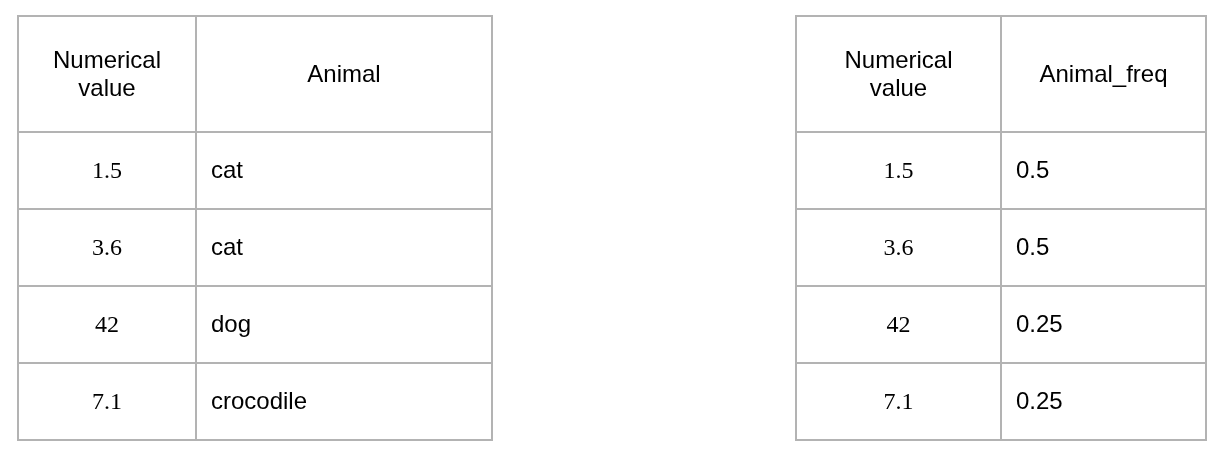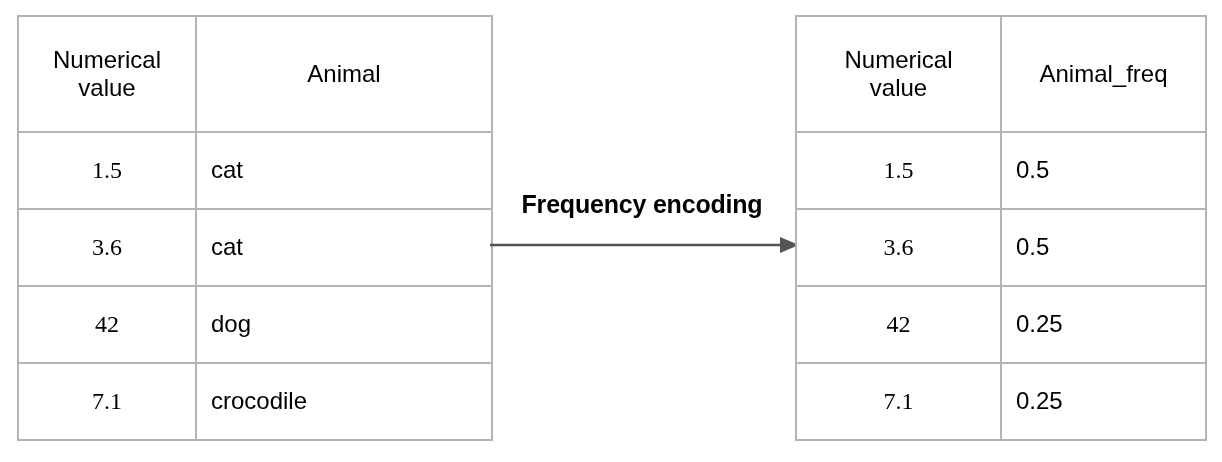--- a/index.html
+++ b/index.html
@@ -126,27 +126,20 @@
         <td class="num-cell">42</td>
         <td class="txt-cell">dog</td>
       </tr>
       <tr class="body-row">
         <td class="num-cell">7.1</td>
         <td class="txt-cell">crocodile</td>
       </tr>
     </tbody>
   </table>
 
-  <div class="transform">
-    <div class="transform-label">Frequency encoding</div>
-    <svg class="transform-arrow" viewBox="0 0 310 30">
-      <line x1="1" y1="15" x2="292" y2="15" stroke="#555555" stroke-width="2.4"></line>
-      <polygon points="291,7 310,15 291,23" fill="#555555"></polygon>
-    </svg>
-  </div>
 
   <table class="tbl" id="table-result">
     <colgroup>
       <col class="col-num">
       <col class="col-cat">
     </colgroup>
     <tbody>
       <tr>
         <td class="hdr">Numerical
 value</td>

